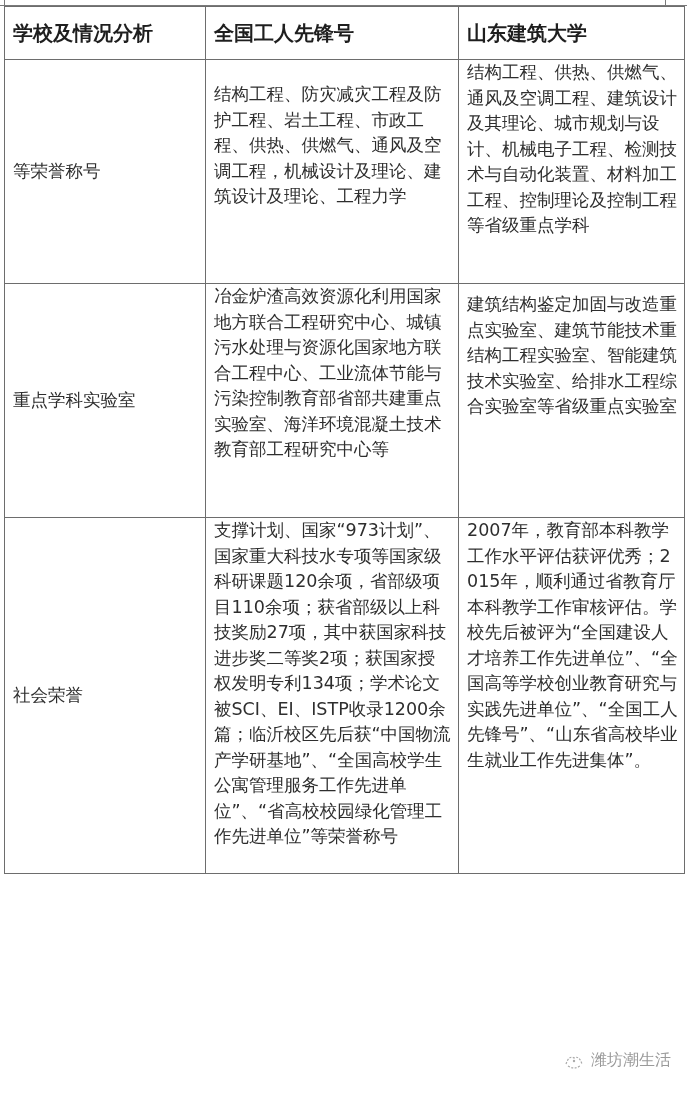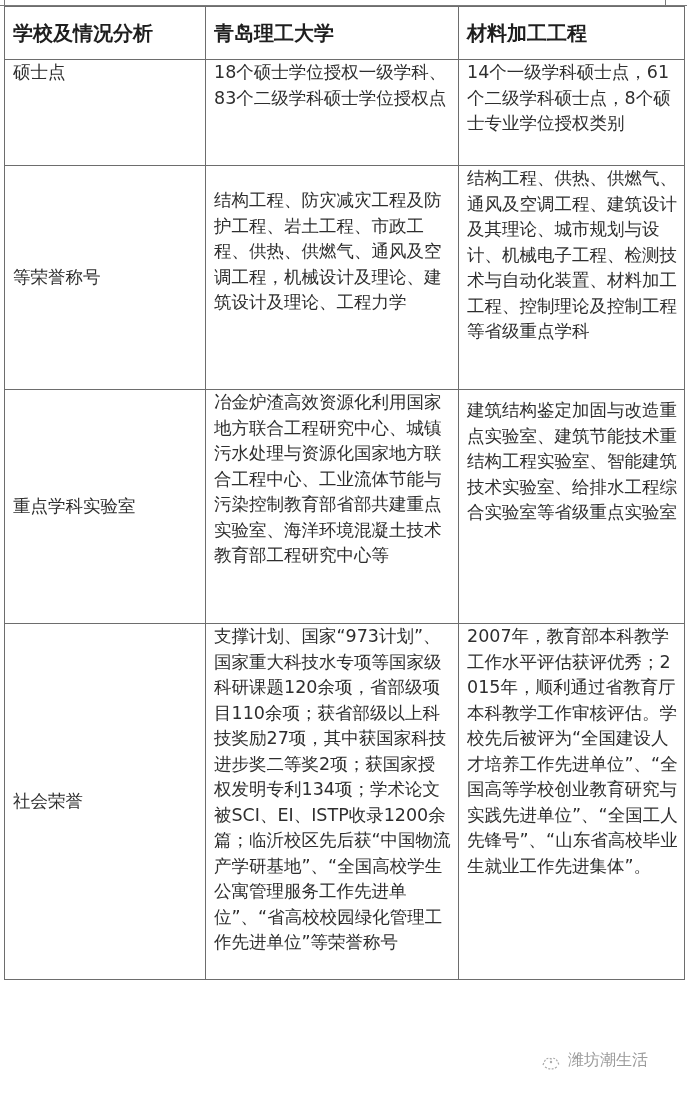--- a/index.html
+++ b/index.html
@@ -62,24 +62,24 @@
     tr.r-master td { height: 105px; }
     tr.r-area td { height: 23px; line-height: 23px; }
     tr.r-keydisc td { height: 201px; font-family: Liberation Serif, serif; }
     tr.r-keydisc td.mid2 { padding-top: 22px; }
     tr.r-lab td { height: 225px; }
     tr.r-lab td.c3pad { padding-top: 8px; }
     tr.r-honor td { height: 355px; }
     td.honor-label { vertical-align: middle !important; padding-bottom: 10px; }
     .watermark {
       position: absolute;
-      left: 540px;
+      left: 563px;
       top: 1050px;
       display: flex;
-      align-items: flex-end;
+      align-items: center;
       gap: 6px;
       color: #9a9a9a;
       font-size: 16px;
     }
     .watermark svg { display: block; }
   </style>
 </head>
 <body>
 
 <div class="top-strip">
@@ -89,27 +89,22 @@
 
 <table class="compare">
   <colgroup>
     <col class="c1">
       <col class="c2">
       <col class="c3">
   </colgroup>
   <tbody>
     <tr class="header">
       <td>学校及情况分析</td>
-      <td>青岛理工大学</td>
-      <td>材料加工工程</td>
-    </tr>
-    <tr class="r-master">
-      <td>硕士点</td>
-      <td>18个硕士学位授权一级学科、83个二级学科硕士学位授权点</td>
-      <td>14个一级学科硕士点，61个二级学科硕士点，8个硕士专业学位授权类别</td>
+      <td>全国工人先锋号</td>
+      <td>山东建筑大学</td>
     </tr>
     <tr class="r-keydisc">
       <td class="label-mid">等荣誉称号</td>
       <td class="mid2">结构工程、防灾减灾工程及防护工程、岩土工程、市政工程、供热、供燃气、通风及空调工程，机械设计及理论、建筑设计及理论、工程力学</td>
       <td>结构工程、供热、供燃气、通风及空调工程、建筑设计及其理论、城市规划与设计、机械电子工程、检测技术与自动化装置、材料加工工程、控制理论及控制工程等省级重点学科</td>
     </tr>
     <tr class="r-lab">
       <td class="label-mid">重点学科实验室</td>
       <td>冶金炉渣高效资源化利用国家地方联合工程研究中心、城镇污水处理与资源化国家地方联合工程中心、工业流体节能与污染控制教育部省部共建重点实验室、海洋环境混凝土技术教育部工程研究中心等</td>
       <td class="c3pad">建筑结构鉴定加固与改造重点实验室、建筑节能技术重结构工程实验室、智能建筑技术实验室、给排水工程综合实验室等省级重点实验室</td>

